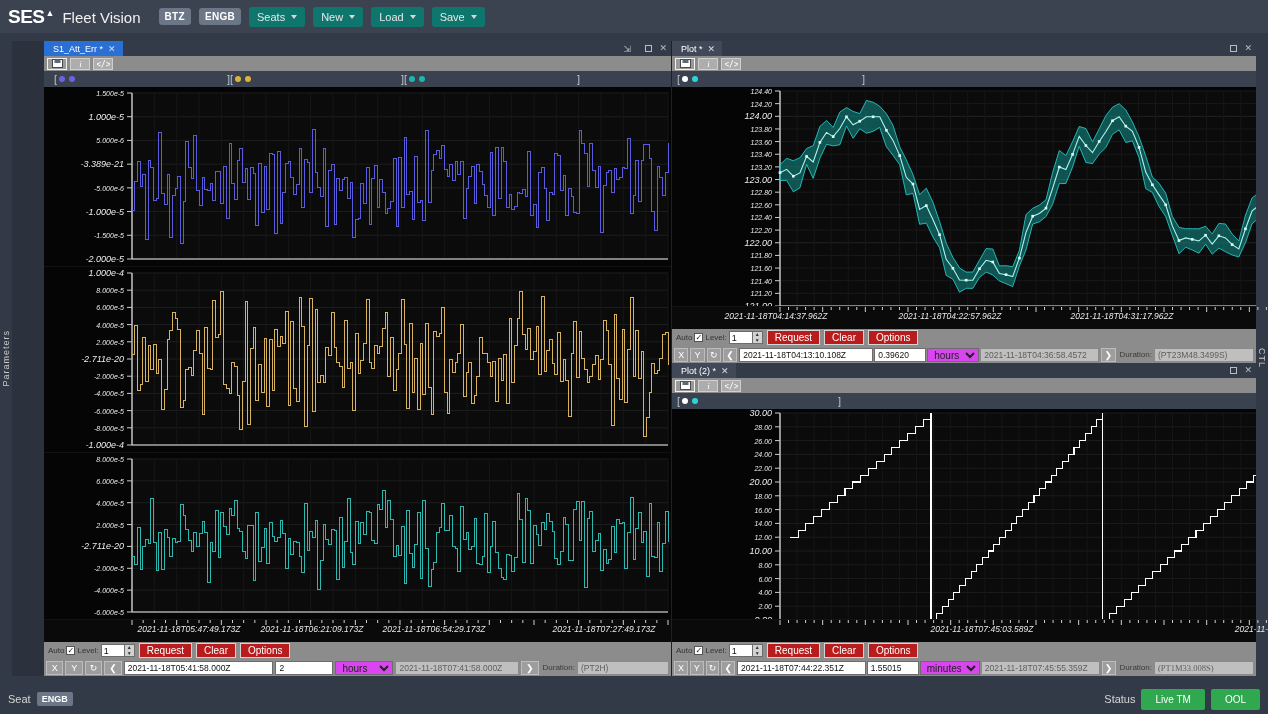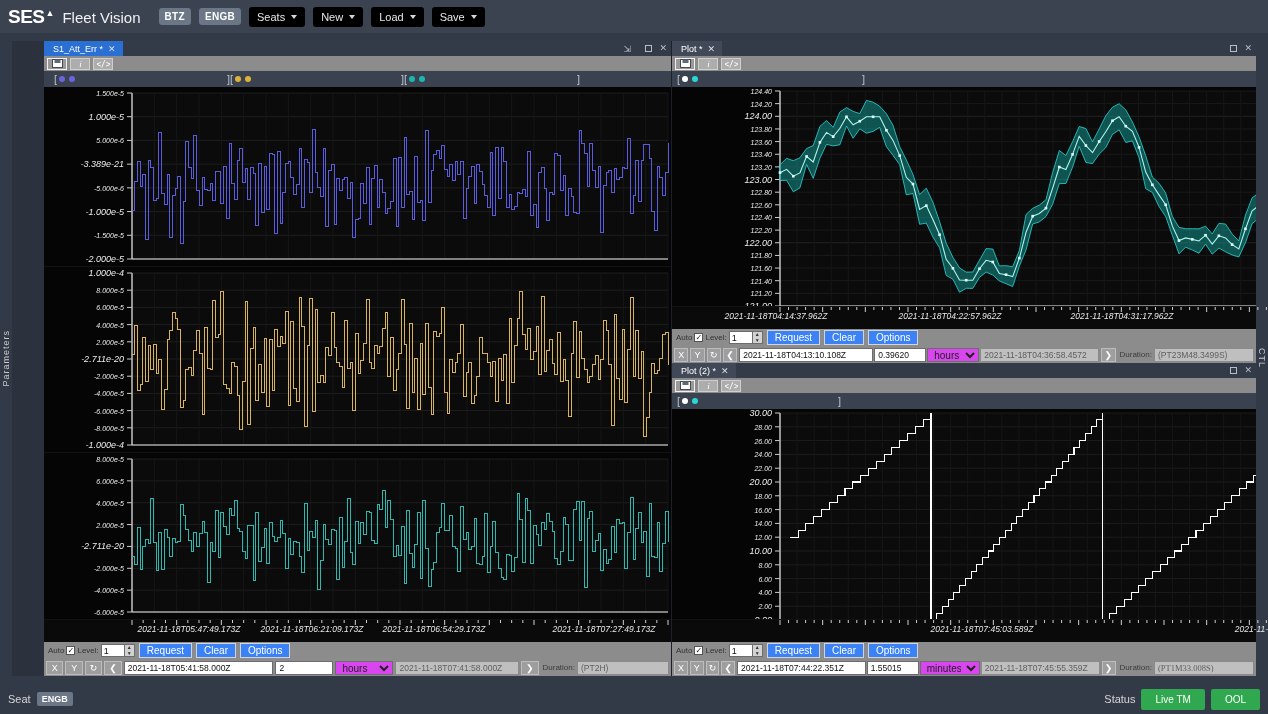--- a/index.html
+++ b/index.html
@@ -11,21 +11,21 @@
   }
   .app{ width:1268px; height:714px; display:flex; flex-direction:column; background:#333a47;gap:8px;}
 
   
   .header{ height:33px; background:#3b4250; display:flex; align-items:center; padding:0 8px; flex:0 0 33px;}
   .brand{ display:flex; align-items:baseline; gap:2px; margin-right:10px;}
   .brand-ses{ font-size:19px; font-weight:bold; letter-spacing:-0.5px; color:#ffffff;}
   .brand-tri{ font-size:9px; color:#ffffff; position:relative; top:-7px; left:-1px;}
   .brand-name{ font-size:15px; color:#f1f1f1; margin-left:5px; font-weight:400;}
   .chip{ background:#6b7687; color:#fff; font-size:10px; font-weight:bold; padding:3px 6px; border-radius:3px; margin-left:8px; letter-spacing:0.3px;}
-  .menu-btn{ background:#000000; color:#e7e7e7; font-size:11px; padding:4px 8px; border-radius:3px; margin-left:8px; display:flex; align-items:center; gap:6px; cursor:pointer;}
+  .menu-btn{ background:#0f766e; color:#e7e7e7; font-size:11px; padding:4px 8px; border-radius:3px; margin-left:8px; display:flex; align-items:center; gap:6px; cursor:pointer;}
   .caret{ width:0;height:0;border-left:3px solid transparent;border-right:3px solid transparent;border-top:4px solid #d8d8d8;}
   .header-spacer{ flex:1; }
   .clock-wrap{ display:flex; align-items:stretch; height:22px;}
   .clock-blank{ width:60px; background:#6b7687;}
   .clock{ background:#000; color:#18d84a; font-size:12px; font-weight:bold; padding:0 10px; display:flex; align-items:center; font-family:"Liberation Sans", sans-serif;}
 
   
   .body{ flex:1; display:flex; min-height:0; background:#2c323d;}
   .rail{ width:12px; background:#333a47; display:flex; align-items:center; justify-content:center; flex:0 0 12px;}
   .rail span{ writing-mode:vertical-rl; transform:rotate(180deg); font-size:9px; color:#c9c9c9; letter-spacing:1px;}
@@ -68,21 +68,21 @@
 
   
   .ctlwrap{ background:#8c8c8c; flex:0 0 auto; }
   .ctlrow{ display:flex; align-items:center; gap:0; height:17px; padding:0 2px;}
   .lbl{ font-size:8px; color:#333; margin:0 2px;}
   .cbox{ width:9px;height:9px;background:#fff;border:1px solid #555; display:inline-flex;align-items:center;justify-content:center; font-size:8px; color:#222; cursor:pointer;}
   .spin{ display:flex; align-items:stretch; height:13px;}
   .spin input{ width:24px; border:1px solid #6c6c6c; font-size:9px; padding:0 2px; background:#fff; color:#111; height:13px;}
   .spinbtns{ display:flex; flex-direction:column; width:10px; border:1px solid #6c6c6c; border-left:none; background:#d2d2d2;}
   .spinbtns div{ flex:1; display:flex; align-items:center; justify-content:center; font-size:5px; color:#333; cursor:pointer; line-height:1;}
-  .btn{ background:#3b82f6; border:1px solid #d5d5d5; color:#fff; font-size:10px; padding:1px 7px; margin-left:4px; cursor:pointer; height:15px; display:flex;align-items:center;}
+  .btn{ background:#b91c1c; border:1px solid #d5d5d5; color:#fff; font-size:10px; padding:1px 7px; margin-left:4px; cursor:pointer; height:15px; display:flex;align-items:center;}
   .sqbtn{ width:18px;height:14px; background:#9e9e9e;border:1px solid #bdbdbd; color:#fff;font-size:9px; display:flex;align-items:center;justify-content:center; margin-right:2px; cursor:pointer;}
   .tin{ border:1px solid #6c6c6c; background:#fff; color:#111; font-size:8.5px; height:14px; padding:0 3px;}
   .tin.ro{ background:#bfbfbf; color:#5e5e5e; border-color:#8a8a8a;}
   .sel2{ border:1px solid #6c6c6c; background:#d946ef; color:#222; font-size:10px; height:14px; padding:0 2px; width:60px;}
   .durlbl{ font-size:8px; color:#3b3b3b; margin:0 2px;}
 
   
   .statusbar{ height:30px; background:#333a47; display:flex; align-items:center; padding:0 8px; flex:0 0 30px;}
   .st-lbl{ font-size:11px; color:#d5d5d5;}
   .st-chip{ background:#6b7687; color:#fff; font-size:9px; font-weight:bold; padding:2px 5px; border-radius:2px; margin-left:6px;}

